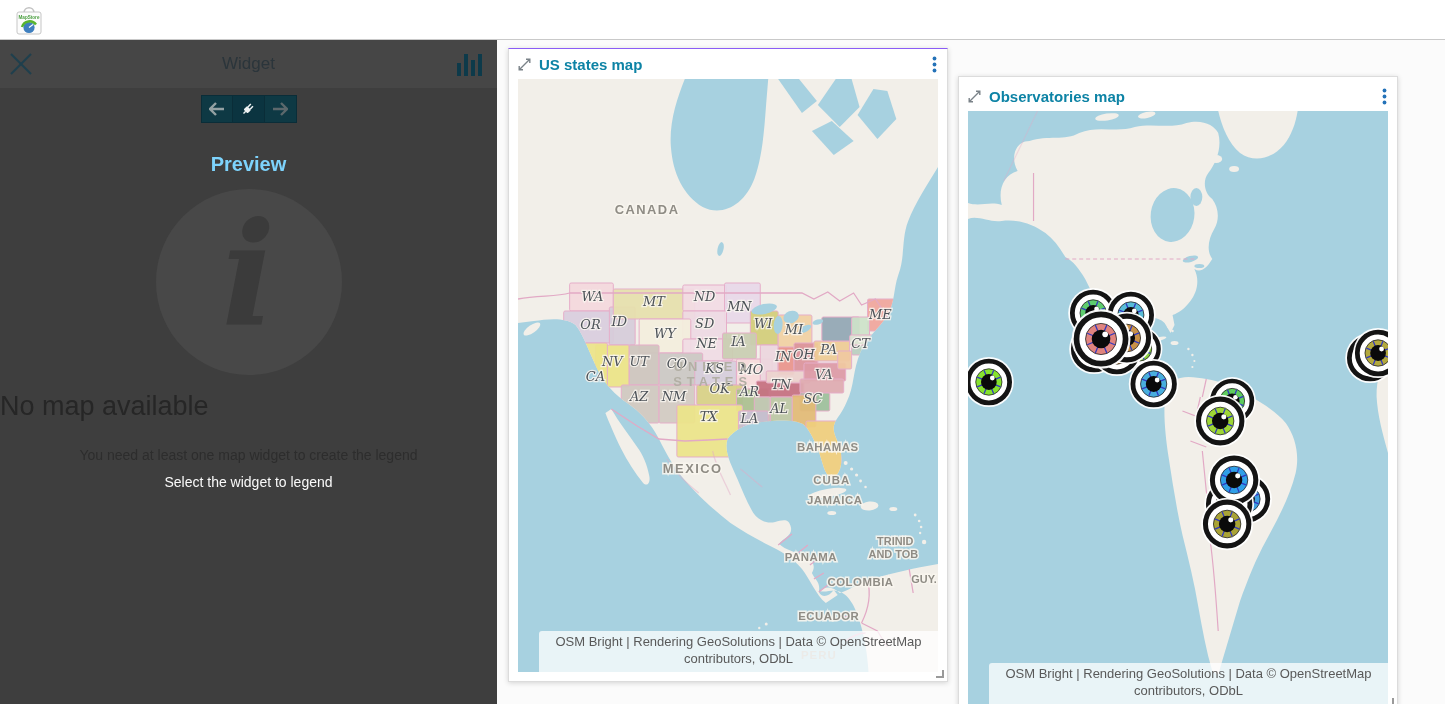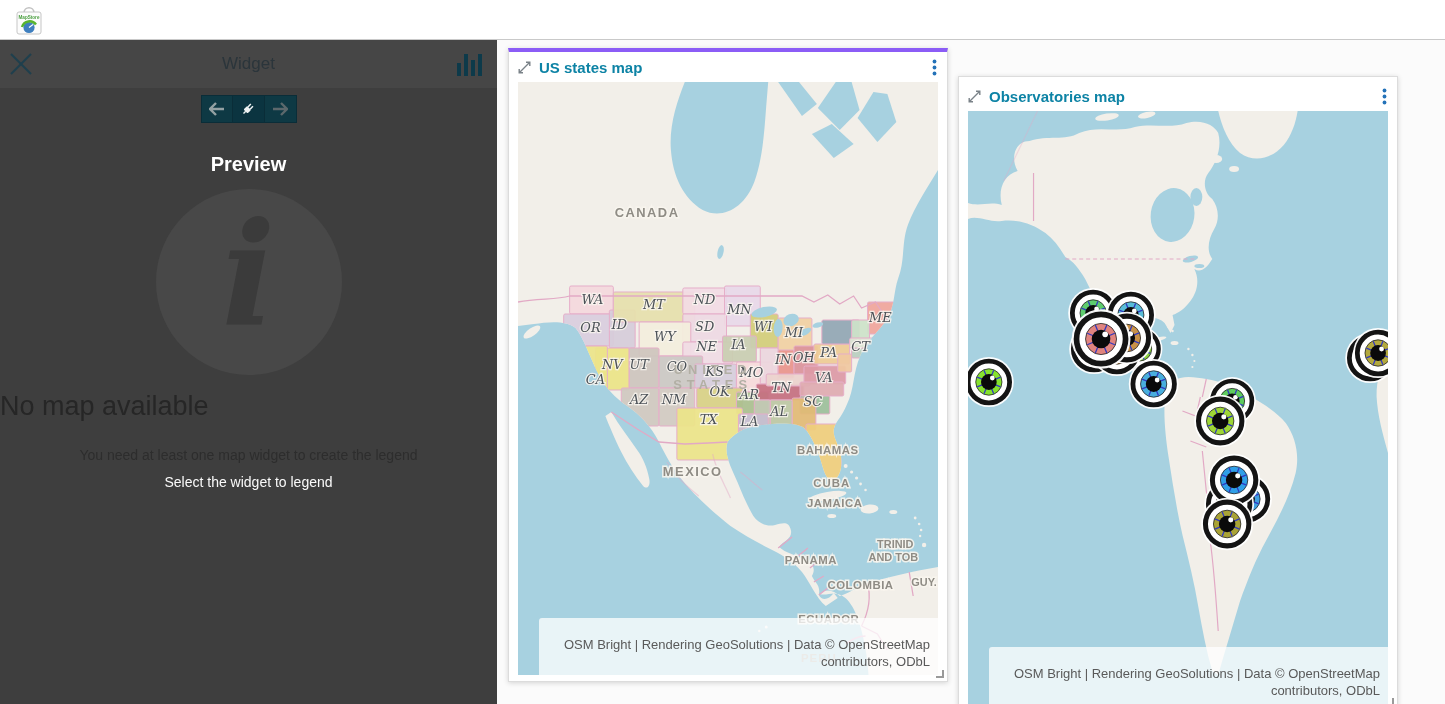--- a/index.html
+++ b/index.html
@@ -17,45 +17,45 @@
   .sb-header { position:relative; height:48px; background:#464646; }
   .sb-close { position:absolute; left:6px; top:10px; width:30px; height:30px;
     background:none; border:none; cursor:pointer; }
   .sb-title { line-height:48px; text-align:center; color:#2b353b; font-size:17px; }
   .sb-chart { position:absolute; right:14px; top:11px; }
   .nav-group { display:flex; justify-content:center; margin-top:7px; }
   .nav-group button { width:32px; height:28px; background:#0e3944; border:1px solid #0a2d38;
     display:flex; align-items:center; justify-content:center; padding:0; cursor:pointer; }
   .nav-group button + button { border-left:none; }
   .nav-group button.mid { background:#0b3440; }
-  .preview-h { margin-top:30px; text-align:center; color:#ffffff; font-size:20px; font-weight:bold; }
+  .preview-h { margin-top:30px; text-align:center; color:#7dd3fc; font-size:20px; font-weight:bold; }
   .info-circle { width:186px; height:186px; border-radius:50%; background:#484848;
     margin:13px auto 0; display:flex; align-items:center; justify-content:center; }
   .info-circle span { font-family:"DejaVu Serif", serif; font-style:italic; font-weight:bold;
     font-size:142px; line-height:1; color:#3b3b3b; transform:translateY(-8px); }
   .empty-title { margin-top:16px; font-size:27px; color:#262626; }
   .empty-hint  { margin-top:25px; text-align:center; font-size:14px; color:#2d2d2d; }
   .connect-hint{ margin-top:11px; text-align:center; font-size:14px; color:#fafafa; }
 
   
   .main { position:absolute; left:497px; top:40px; right:0; bottom:0; background:#fbfbfb; }
   .card { position:absolute; top:8px; width:440px; height:634px; background:#fff;
     border:1px solid #dcdcdc; box-shadow:0 1px 5px rgba(0,0,0,.16); }
-  .card.selected { border-top:4px solid #8b5cf6; }
+  .card.selected { border-top:1px solid #8b5cf6; }
   .card.plain { padding-top:4px; }
   .card1 { left:11px; } .card2 { left:461px;margin-top:28px; }
   .card-header { height:30px; display:flex; align-items:center; gap:8px; padding:0 10px 0 9px; }
   .card-title { flex:1; color:#0d83a5; font-weight:bold; font-size:15px; }
   .expand-btn, .kebab-btn { background:none; border:none; padding:0; cursor:pointer;
     display:flex; align-items:center; }
   .mapbox { position:relative; margin:0 9px; height:593px; overflow:hidden; background:#a7d1e0; }
   .mapbox svg { position:absolute; left:0; top:0; width:100%; height:100%; }
   .attribution { position:absolute; right:0; bottom:0; left:21px;
-    background:rgba(255,255,255,.75); color:#595959; font-size:13px; text-align:right;
-    padding:19px 8px 4px; line-height:1.3; border-top-left-radius:3px; z-index:3; }
+    background:rgba(255,255,255,.75); color:#595959; font-size:13px; text-align:center;
+    padding:3px 8px 4px; line-height:1.3; border-top-left-radius:3px; z-index:3; }
   .resize-corner { position:absolute; right:3px; bottom:3px; width:8px; height:8px;
     border-right:2px solid #9a9a9a; border-bottom:2px solid #9a9a9a; cursor:nwse-resize; }
 
   
   .st-label { font-family:"DejaVu Serif", serif; font-style:italic; font-size:13px;
     fill:#4b5157; text-anchor:middle; paint-order:stroke; stroke:rgba(248,245,238,.85);
     stroke-width:2.5px; }
   .cn-label { font-family:"Liberation Sans", sans-serif; font-weight:bold; fill:#8f8c85;
     text-anchor:middle; paint-order:stroke; stroke:rgba(248,245,238,.9); stroke-width:3px; }
   .cn-label.muted { fill:#b2afa4; stroke:none; }

